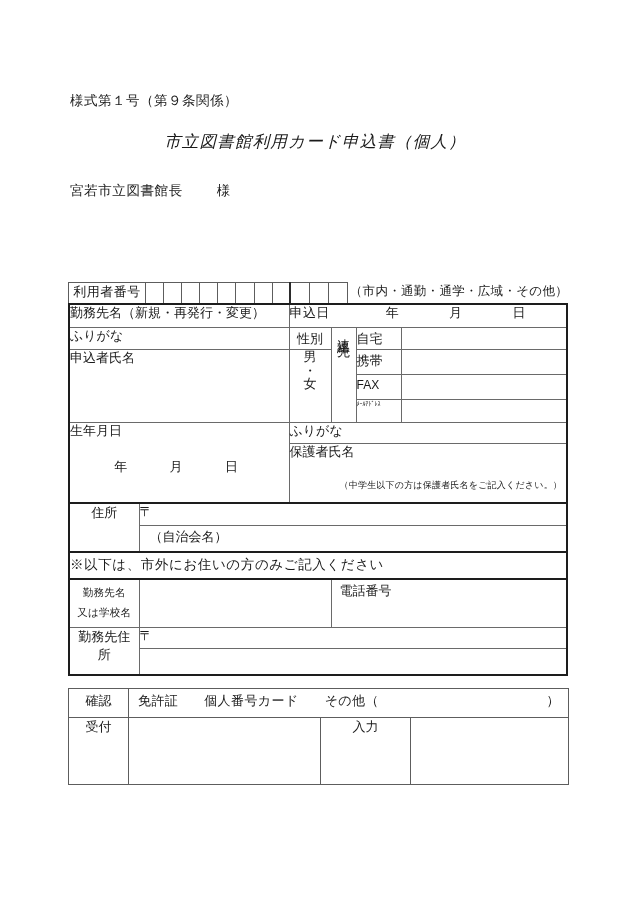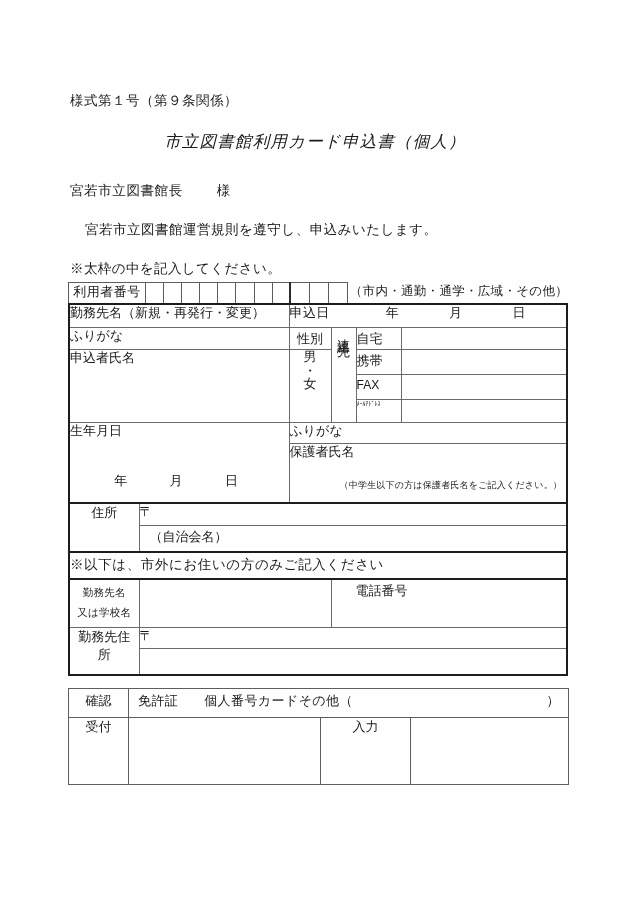--- a/index.html
+++ b/index.html
@@ -213,39 +213,37 @@
     width: 500px;
     border: 1px solid #5d5d5d;
   }
   #confirm-table td { border: 1px solid #5d5d5d; }
 
   .confirm-opts {
     letter-spacing: 0.4px;
     white-space: nowrap;
   }
   .confirm-opts .o2 { margin-left: 26px; }
-  .confirm-opts .o3 { }
+  .confirm-opts .o3 { margin-left: 26px; }
   .confirm-opts .paren-close { float: right; margin-right: 8px; }
 </style>
 </head>
 <body>
 
 <div class="page">
 
   <div class="form-no">様式第１号（第９条関係）</div>
 
   <div class="doc-title">市立図書館利用カード申込書（個人）</div>
 
   <div class="addressee">
     <span>宮若市立図書館長</span><span class="hon">様</span>
   </div>
 
-  <div class="pledge">宮若市立図書館運営規則を遵守し、申込みいたします。</div>
-
-  <div class="instruction">※太枠の中を記入してください。</div>
+
 
   <table class="tbl" id="user-number-table">
     <colgroup>
       <col style="width:77px">
       <col style="width:18px">
         <col style="width:18px">
         <col style="width:18px">
         <col style="width:18px">
       <col style="width:18px">
         <col style="width:18px">
@@ -324,21 +322,21 @@
     </tr>
 
     <tr>
       <td class="tiny" style="height:22px">ﾒｰﾙｱﾄﾞﾚｽ</td>
       <td></td>
     </tr>
 
     <tr>
       <td colspan="2" rowspan="2" class="pad" style="height:78px">
         <div class="nowrap">生年月日</div>
-        <div class="bd-ymd" style="margin-top:34px;padding-right:6px">
+        <div class="bd-ymd" style="margin-top:20px;padding-right:6px">
           <span>年</span><span class="g">月</span><span class="g">日</span>
         </div>
       </td>
       <td colspan="4" class="pad dotted-split nowrap" style="height:20px">ふりがな</td>
     </tr>
 
     <tr>
       <td colspan="4" class="pad" style="height:58px">
         <div class="nowrap">保護者氏名</div>
         <div class="small-note" style="text-align:right;padding-right:4px;margin-top:20px">（中学生以下の方は保護者氏名をご記入ください。）</div>
@@ -359,21 +357,21 @@
     <tr>
       <td colspan="6" class="notice-row bt bb" style="height:23px;padding-top:2px">※以下は、市外にお住いの方のみご記入ください</td>
     </tr>
 
     <tr>
       <td class="small-label" style="height:44px;padding-top:3px">
         <div>勤務先名</div>
         <div>又は学校名</div>
       </td>
       <td colspan="2"></td>
-      <td colspan="3" class="pad nowrap" style="padding-top:3px;padding-left:24px">
+      <td colspan="3" class="pad nowrap" style="padding-top:3px;padding-left:8px">
         <span>電話番号</span>
       </td>
     </tr>
 
     <tr>
       <td rowspan="2" class="center vmid">
         <div>勤務先住</div>
         <div>所</div>
       </td>
       <td colspan="5" class="pad postal dotted-split" style="height:20px">

